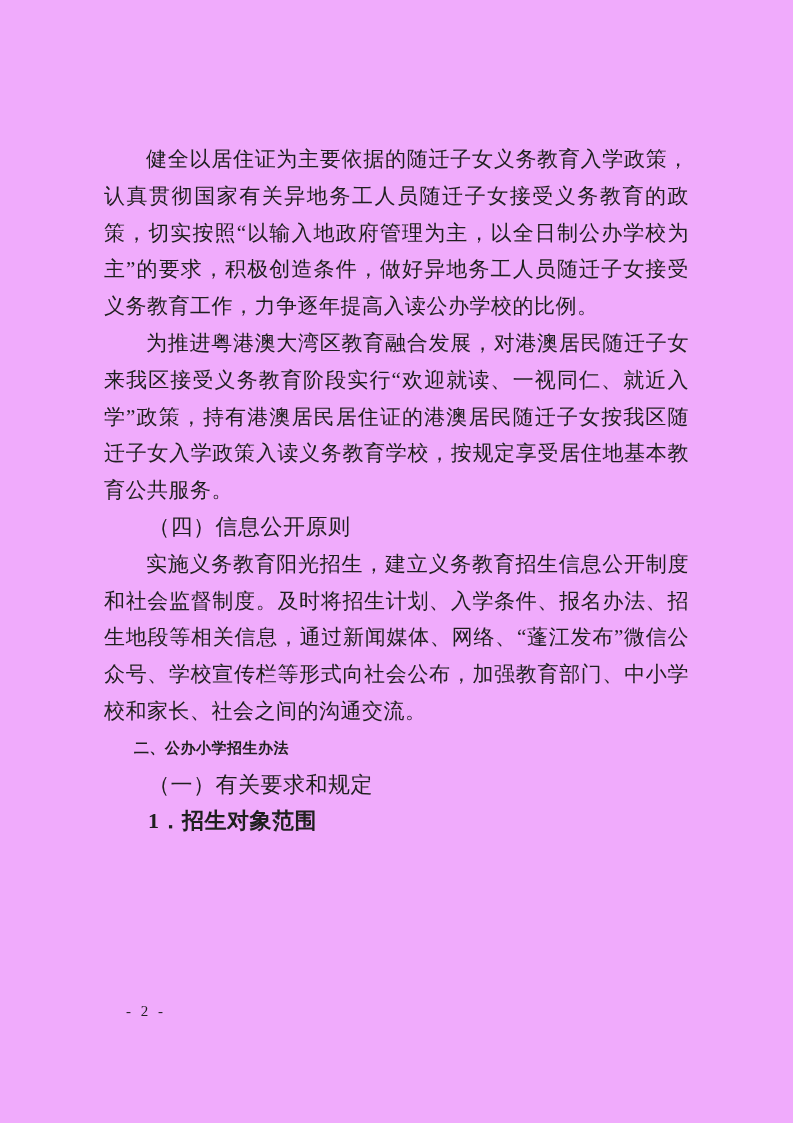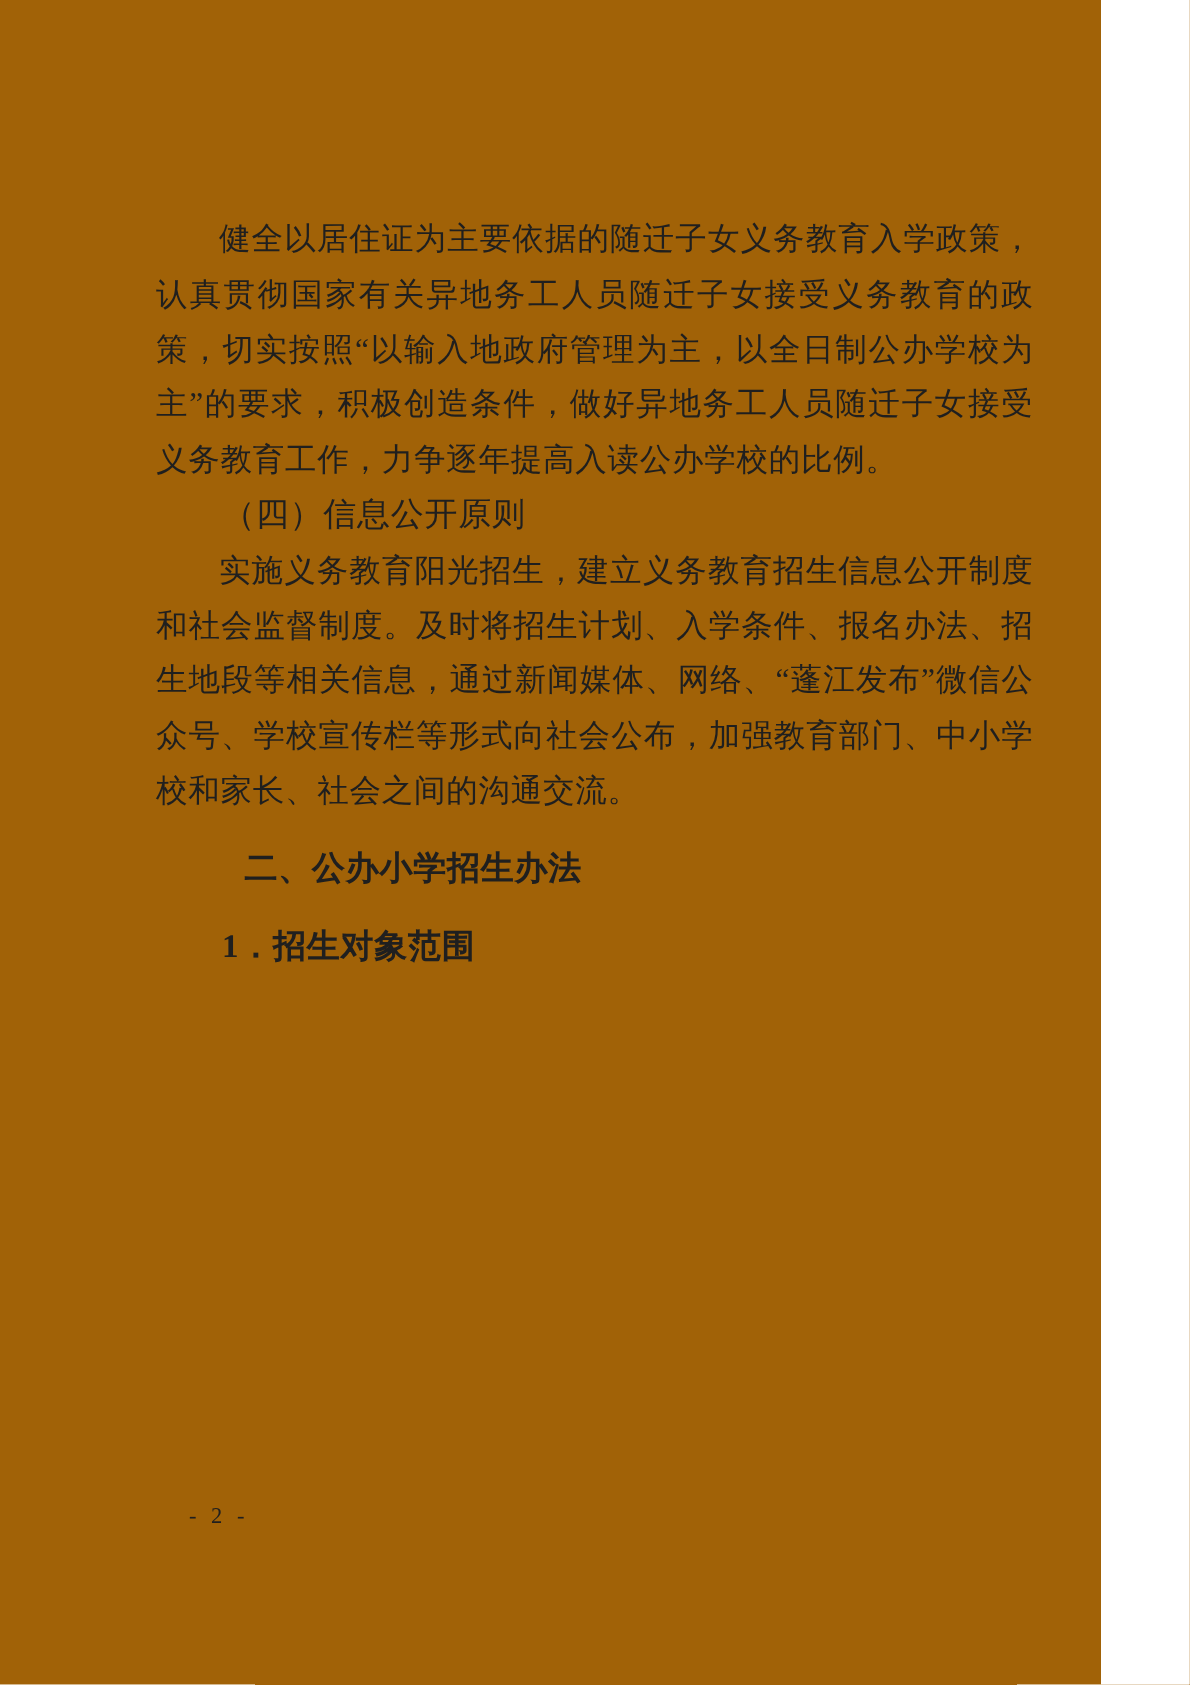--- a/index.html
+++ b/index.html
@@ -2,47 +2,47 @@
 <html><head>
 <meta charset="utf-8">
 <style>
   html, body {
     margin: 0;
     padding: 0;
     background: #ffffff;
   }
   .page {
     position: relative;
-    width: 734px;
+    width: 793px;
     height: 1123px;
-    background: #a16207;
+    background: #f0abfc;
     overflow: hidden;
     font-family: "Liberation Serif", "DejaVu Serif", serif;
     color: #1f1f1f;
   }
   .content {
     position: absolute;
     left: 104px;
     top: 141px;
     width: 585px;
   }
   .body-p {
     margin: 0;
     font-size: 21px;
     line-height: 36.8px;
     text-align: justify;
     text-justify: inter-character;
     text-indent: 2em;
     letter-spacing: 0.5px;
   }
   .h-hei {
-    margin: 15px;
+    margin: 0;
     font-family: "Liberation Sans", "DejaVu Sans", sans-serif;
     font-weight: bold;
-    font-size: 22px;
+    font-size: 15px;
     line-height: 36.8px;
     text-indent: 2em;
     letter-spacing: 0.5px;
   }
   .h-kai {
     margin: 0;
     font-weight: normal;
     font-size: 22px;
     line-height: 36.8px;
     text-indent: 2em;
@@ -67,27 +67,29 @@
   }
 </style>
 </head>
 <body>
 
 <div class="page">
   <div class="content">
 
     <p class="body-p">健全以居住证为主要依据的随迁子女义务教育入学政策，认真贯彻国家有关异地务工人员随迁子女接受义务教育的政策，切实按照“以输入地政府管理为主，以全日制公办学校为主”的要求，积极创造条件，做好异地务工人员随迁子女接受义务教育工作，力争逐年提高入读公办学校的比例。</p>
 
+    <p class="body-p">为推进粤港澳大湾区教育融合发展，对港澳居民随迁子女来我区接受义务教育阶段实行“欢迎就读、一视同仁、就近入学”政策，持有港澳居民居住证的港澳居民随迁子女按我区随迁子女入学政策入读义务教育学校，按规定享受居住地基本教育公共服务。</p>
 
     <h3 class="h-kai">（四）信息公开原则</h3>
 
     <p class="body-p">实施义务教育阳光招生，建立义务教育招生信息公开制度和社会监督制度。及时将招生计划、入学条件、报名办法、招生地段等相关信息，通过新闻媒体、网络、“蓬江发布”微信公众号、学校宣传栏等形式向社会公布，加强教育部门、中小学校和家长、社会之间的沟通交流。</p>
 
     <h2 class="h-hei">二、公办小学招生办法</h2>
 
+    <h3 class="h-kai">（一）有关要求和规定</h3>
 
     <h4 class="h-num">1．招生对象范围</h4>
 
 
   </div>
 
   <div class="page-number">- 2 -</div>
 </div>
 
 </body></html>

